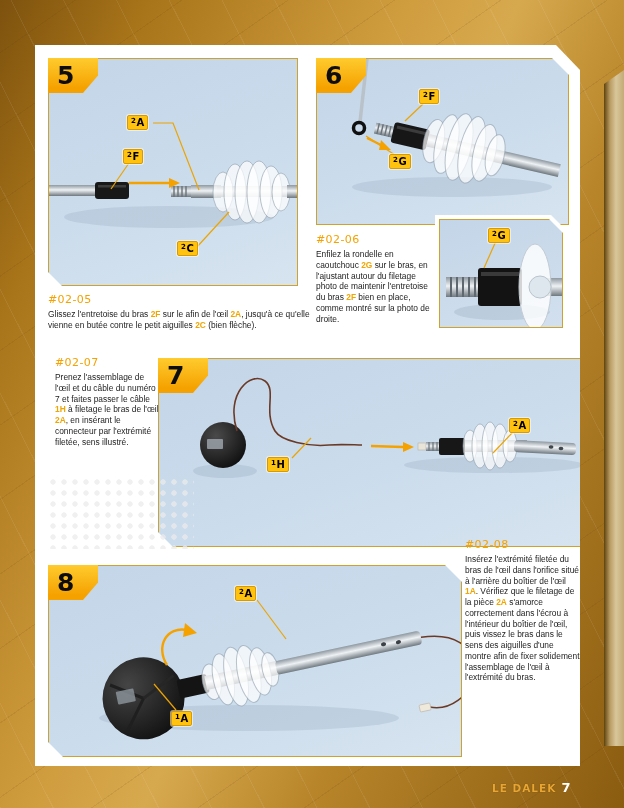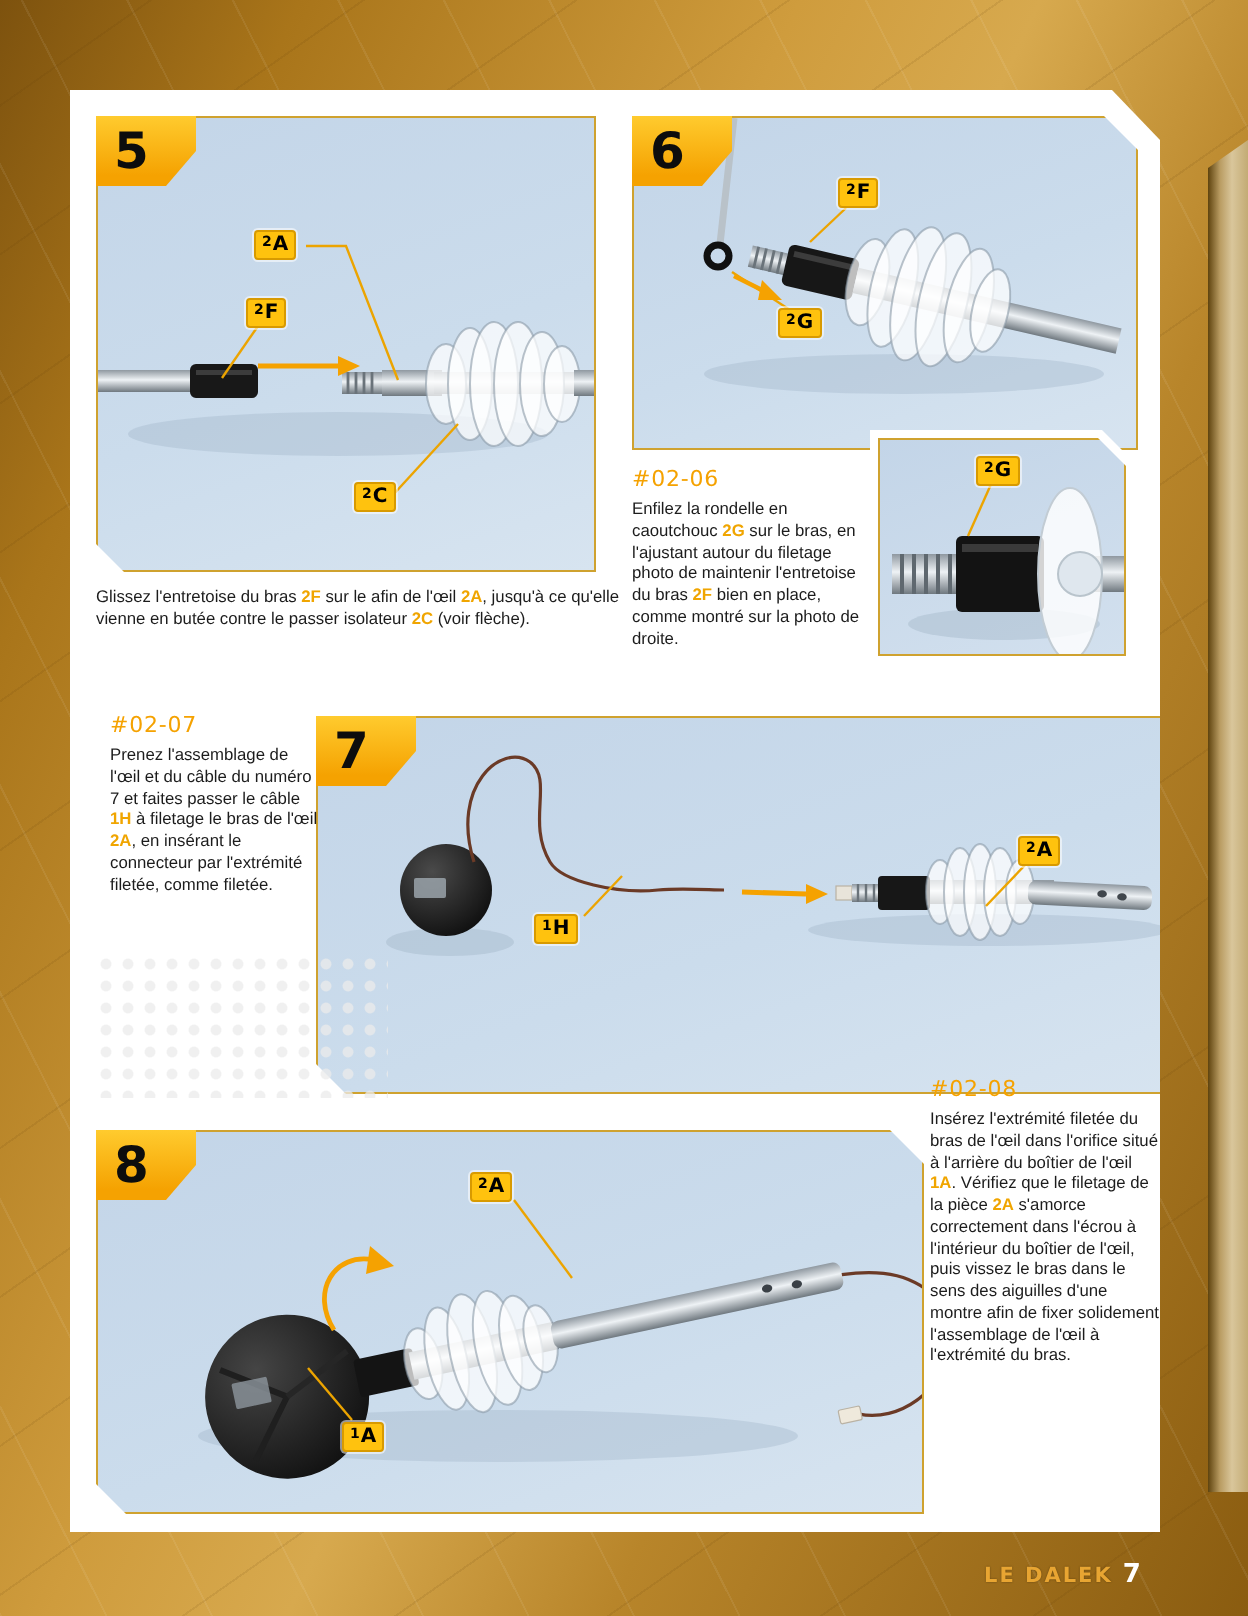--- a/index.html
+++ b/index.html
@@ -325,31 +325,32 @@
       <div class="tag" style="left:122px;top:145px">
         <span class="n">1</span>
         <span class="l">A</span>
       </div>
     </div>
     <div class="tab tab8">
         <span>8</span>
       </div>
 
     <div class="instr" style="left:13px;top:248px;width:282px">
-      <div class="bd"><span>Glissez l'entretoise du bras </span><span class="ref">2F</span><span> sur le afin de l'œil </span><span class="ref">2A</span><span>, jusqu'à ce qu'elle vienne en butée contre le passer isolateur </span><span class="ref">2C</span><span> (voir flèche).</span></div>
+      <div class="hd">#02-05</div>
+      <div class="bd"><span>Glissez l'entretoise du bras </span><span class="ref">2F</span><span> sur le afin de l'œil </span><span class="ref">2A</span><span>, jusqu'à ce qu'elle vienne en butée contre le petit aiguilles </span><span class="ref">2C</span><span> (bien flèche).</span></div>
     </div>
 
     <div class="instr" style="left:281px;top:188px;width:118px">
       <div class="hd">#02-06</div>
       <div class="bd"><span>Enfilez la rondelle en caoutchouc </span><span class="ref">2G</span><span> sur le bras, en l'ajustant autour du filetage photo de maintenir l'entretoise du bras </span><span class="ref">2F</span><span> bien en place, comme montré sur la photo de droite.</span></div>
     </div>
 
     <div class="instr" style="left:20px;top:311px;width:104px">
       <div class="hd">#02-07</div>
-      <div class="bd"><span>Prenez l'assemblage de l'œil et du câble du numéro 7 et faites passer le câble </span><span class="ref">1H</span><span> à filetage le bras de l'œil </span><span class="ref">2A</span><span>, en insérant le connecteur par l'extrémité filetée, comme filetée.</span></div>
+      <div class="bd"><span>Prenez l'assemblage de l'œil et du câble du numéro 7 et faites passer le câble </span><span class="ref">1H</span><span> à filetage le bras de l'œil </span><span class="ref">2A</span><span>, en insérant le connecteur par l'extrémité filetée, sens illustré.</span></div>
     </div>
     <div class="pattern"></div>
 
     <div class="instr" style="left:430px;top:493px;width:116px">
       <div class="hd">#02-08</div>
       <div class="bd"><span>Insérez l'extrémité filetée du bras de l'œil dans l'orifice situé à l'arrière du boîtier de l'œil </span><span class="ref">1A</span><span>. Vérifiez que le filetage de la pièce </span><span class="ref">2A</span><span> s'amorce correctement dans l'écrou à l'intérieur du boîtier de l'œil, puis vissez le bras dans le sens des aiguilles d'une montre afin de fixer solidement l'assemblage de l'œil à l'extrémité du bras.</span></div>
     </div>
   </div>
 
   <div class="footer">

